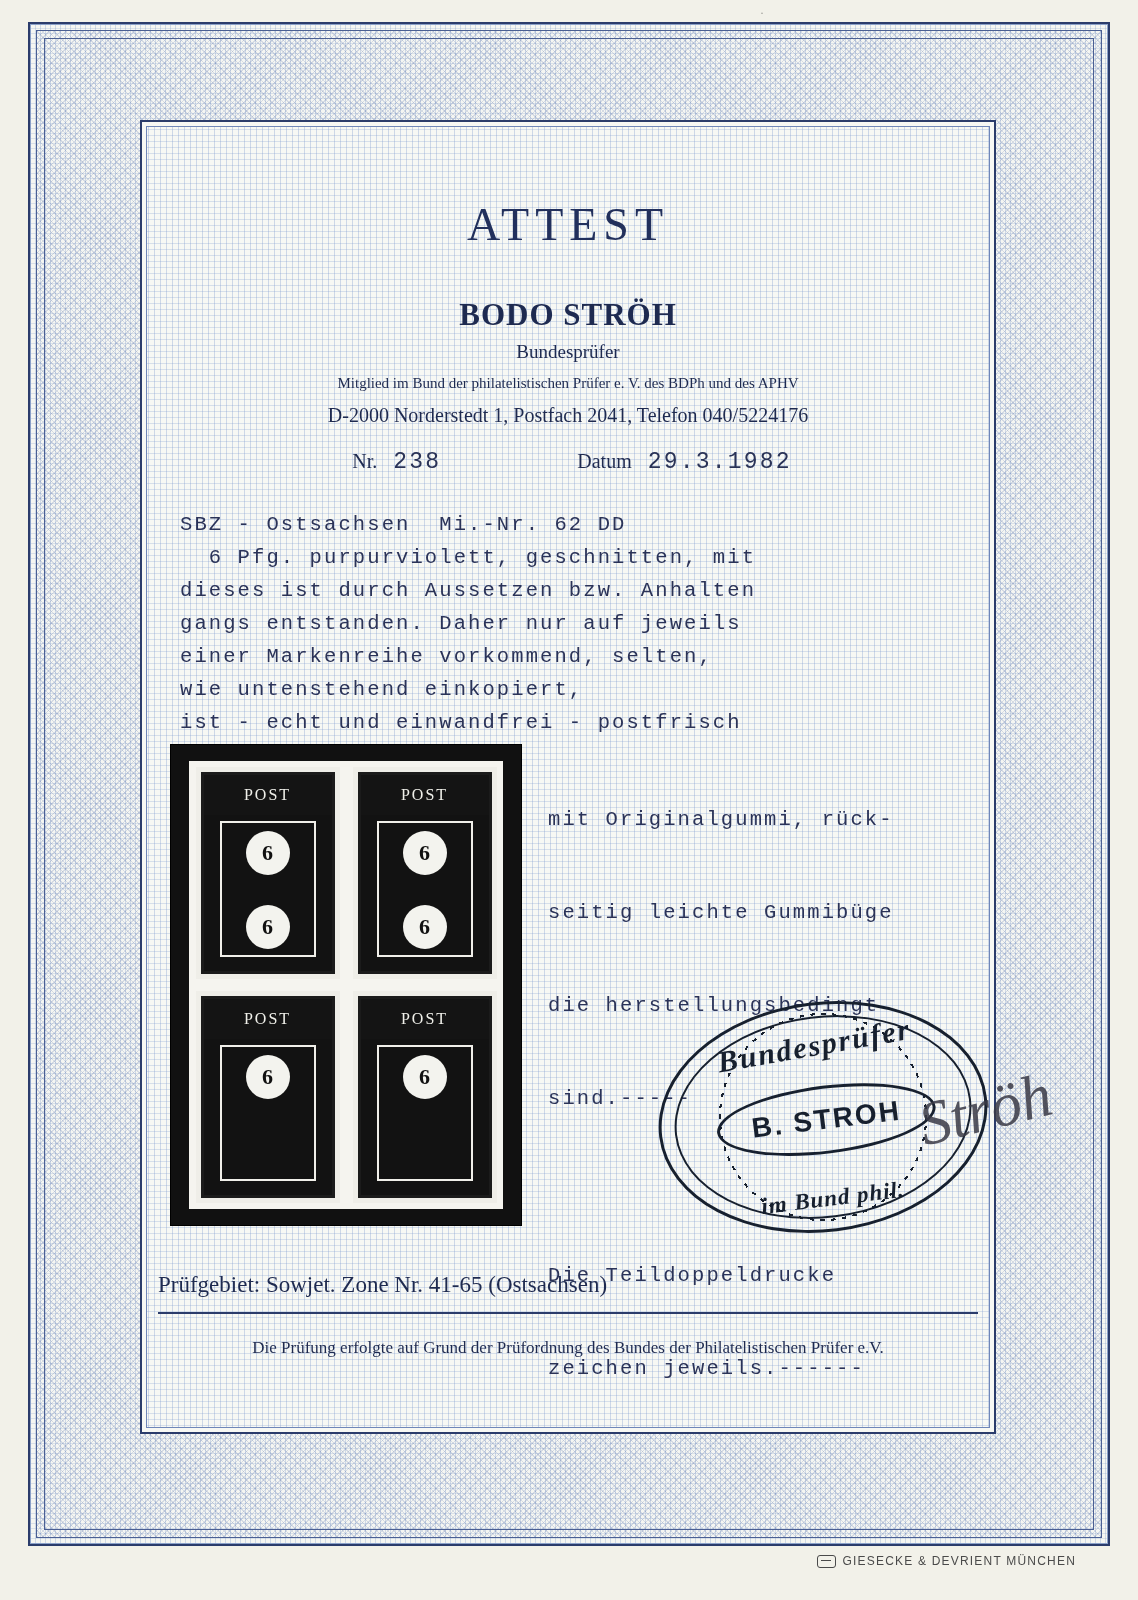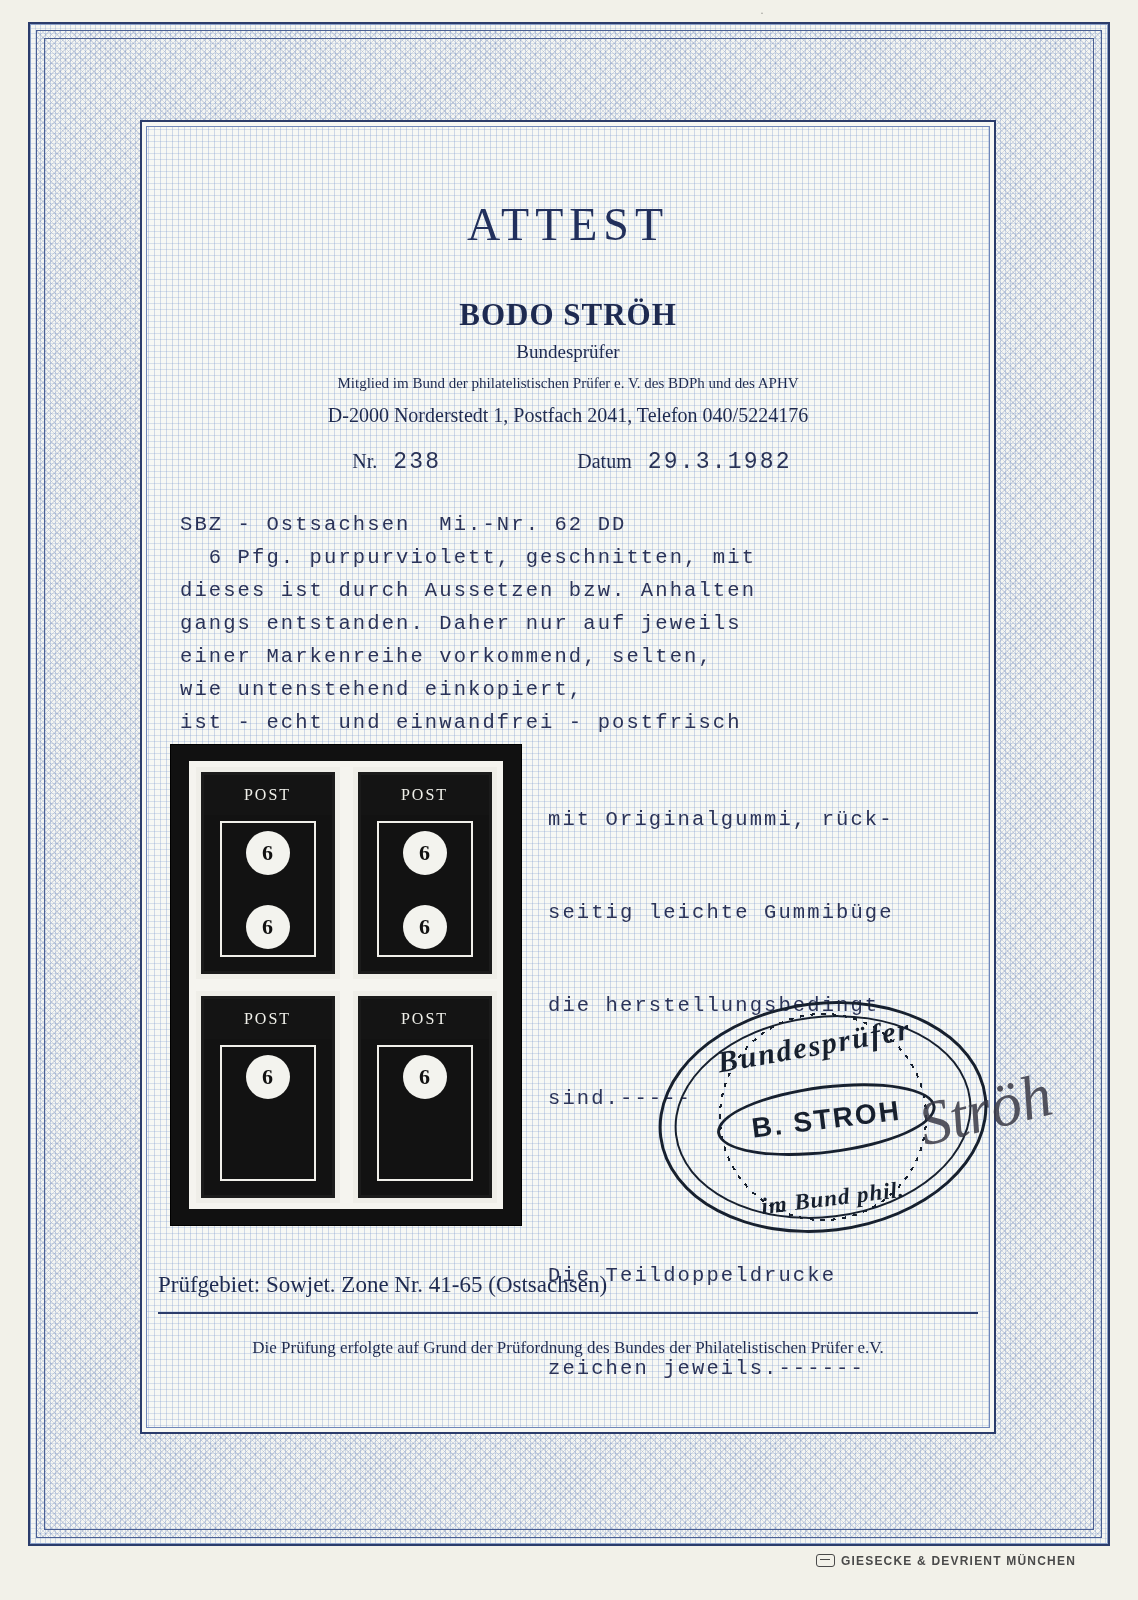--- a/index.html
+++ b/index.html
@@ -295,21 +295,21 @@
     border-top:2px solid #2b3c6b;
     margin:14px 0 0 0;
   }
   .giesecke{
     position:absolute;
     right:62px;bottom:32px;
     font-size:12px;
     letter-spacing:1.2px;
     color:#4a4a4a;
     font-family:"Liberation Sans", sans-serif;
-    display:flex;align-items:flex-start;gap:6px;font-weight:bold;
+    display:flex;align-items:flex-end;gap:6px;
   }
   .gd-logo{
     display:inline-block;
     width:17px;height:11px;
     border:1px solid #4a4a4a;
     border-radius:3px;
     position:relative;
   }
   .gd-logo:after{
     content:"";

